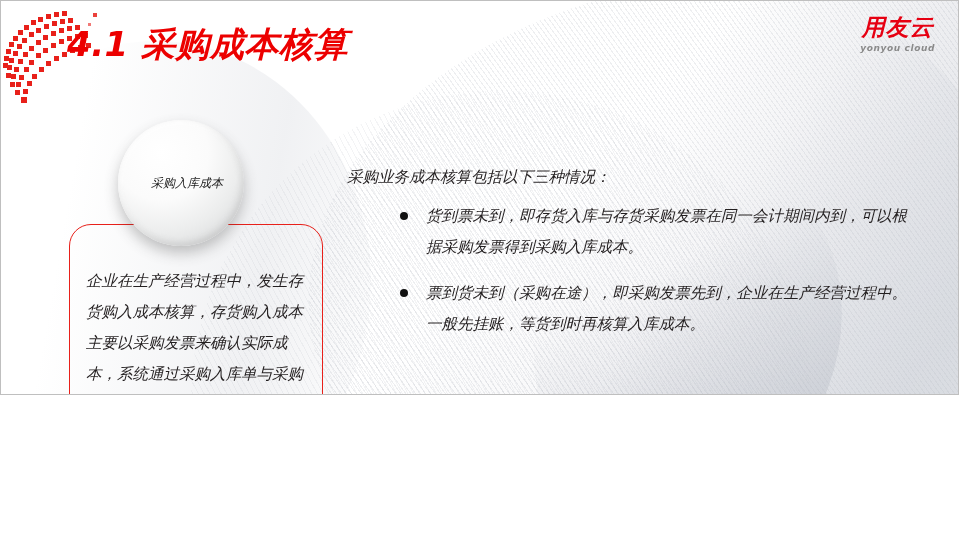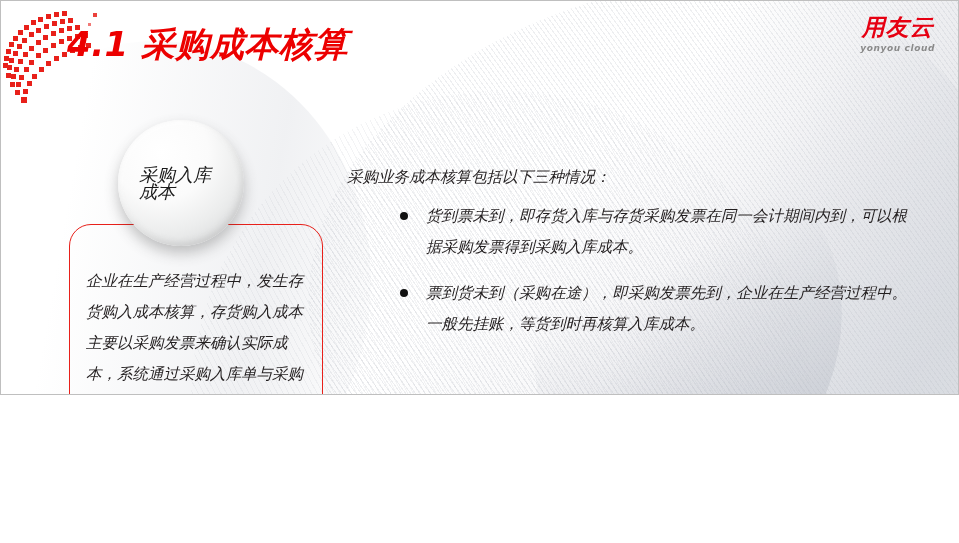--- a/index.html
+++ b/index.html
@@ -56,22 +56,22 @@
                 text-align:left;}
 
   
   #circle{position:absolute;left:117px;top:119px;width:126px;height:126px;
           border-radius:50%;
           background:radial-gradient(circle at 34% 26%,#ffffff 0%,#fbfbfb 38%,#eceded 64%,#d9dadb 88%,#cfd0d1 100%);
           box-shadow:0 7px 14px rgba(60,60,60,.30),
                      inset -2px -3px 6px rgba(150,150,150,.30),
                      inset 2px 3px 6px rgba(255,255,255,.9);
           display:flex;align-items:center;justify-content:center;}
-  #circle-label{width:84px;text-align:left;font-size:18px;color:#1a1a1a;
-                line-height:17px;}
+  #circle-label{width:84px;text-align:right;font-size:12px;color:#1a1a1a;
+                line-height:33px;}
 
   
   #rc-head{position:absolute;left:346px;top:163px;font-size:15.5px;
            color:#231f20;line-height:26px;}
   #bullets{position:absolute;left:396px;top:200px;width:510px;
            list-style:none;margin:0;padding:0;}
   #bullets li{position:relative;padding-left:29px;margin-bottom:15px;
               font-size:15.5px;color:#231f20;line-height:31px;
               text-align:justify;text-justify:inter-ideograph;}
   #bullets li .dot{position:absolute;left:3px;top:11px;width:8px;height:8px;

